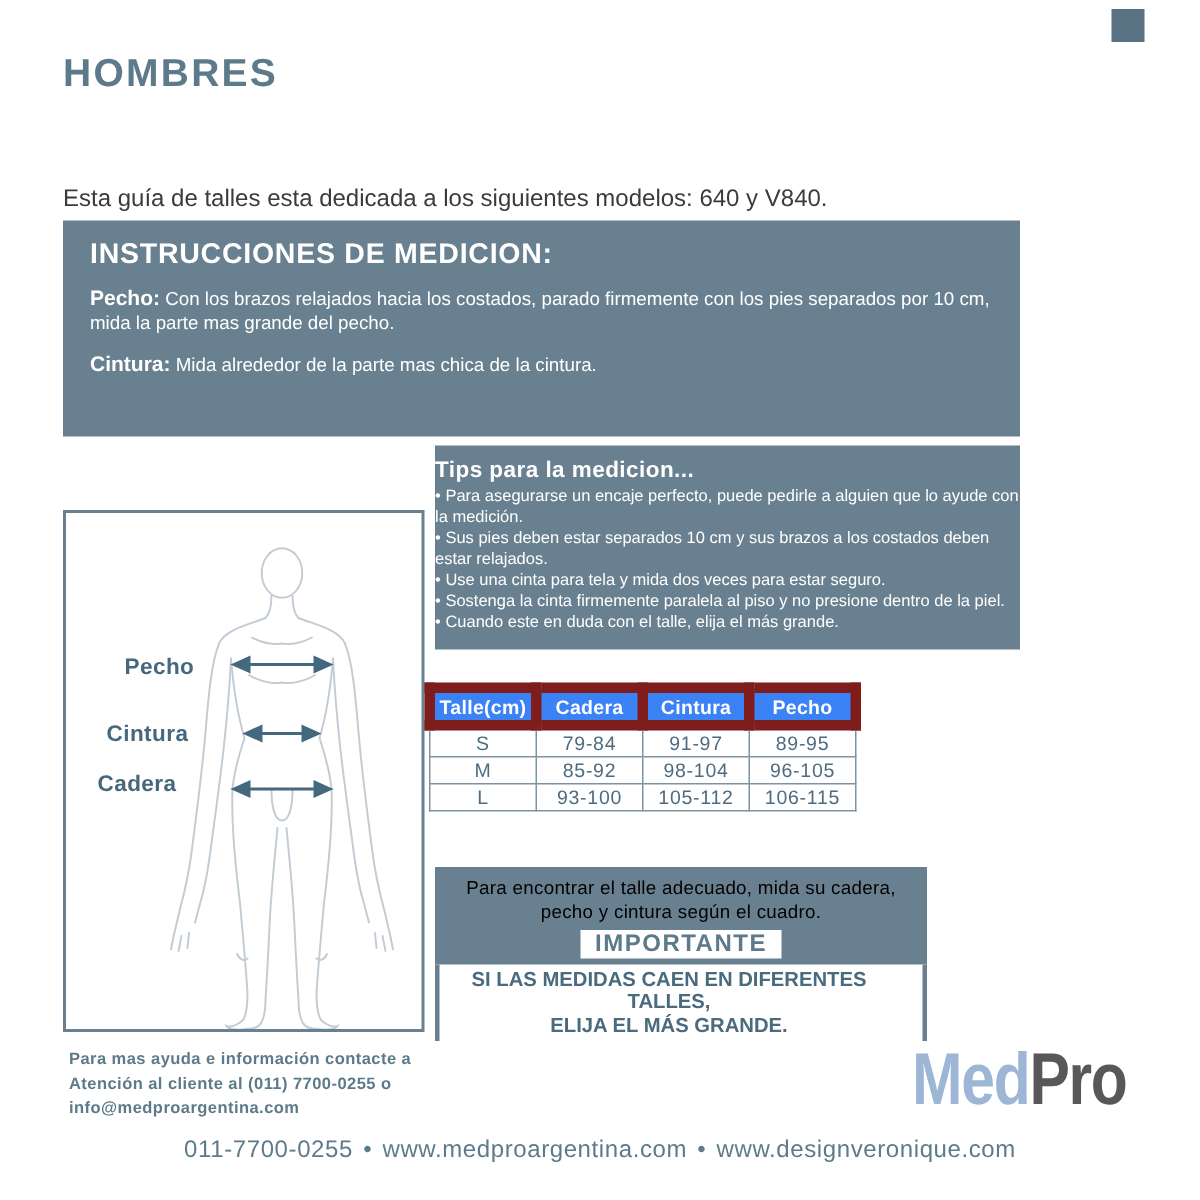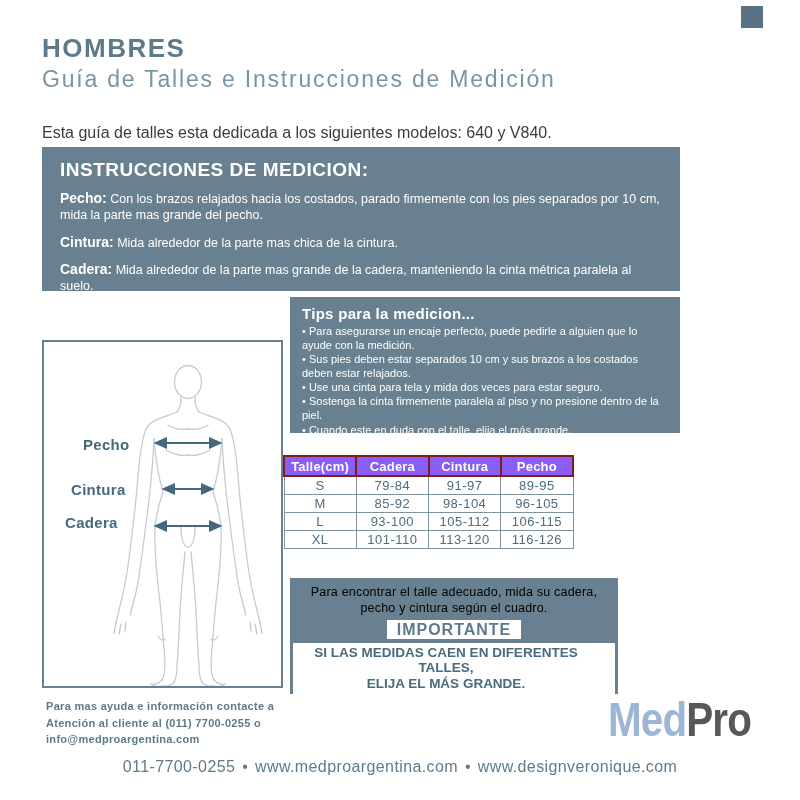--- a/index.html
+++ b/index.html
@@ -28,34 +28,34 @@
     border:2px solid #698090;box-sizing:border-box;background:#fff;
   }
   .figure-box svg{position:absolute;left:0;top:0;}
   .body-label{position:absolute;font-size:15px;font-weight:bold;color:#46687d;letter-spacing:.3px;}
   .lbl-pecho{left:39px;top:94px;}
   .lbl-cintura{left:27px;top:139px;}
   .lbl-cadera{left:21px;top:172px;}
   
   .tips{
     position:absolute;left:290px;top:297px;width:390px;height:136px;
-    background:#698090;color:#fff;box-sizing:border-box;padding:8px 12px;
+    background:#698090;color:#fff;box-sizing:border-box;padding:8px 0;
   }
   .tips h4{margin:0 0 2px 0;font-size:15px;font-weight:bold;letter-spacing:.3px;}
   .tips ul{margin:0;padding:0;list-style:none;}
   .tips li{font-size:11px;line-height:1.28;}
   .tips li:before{content:"• ";}
   
   .size-table{
     position:absolute;left:283px;top:455px;width:291px;border-collapse:collapse;
     font-size:13px;table-layout:fixed;
   }
   .size-table th{
-    background:#8b5cf6;color:#fff;font-weight:bold;height:18px;
-    border:2px solid #7f1d1d;letter-spacing:.2px;padding:0;
+    background:#3b82f6;color:#fff;font-weight:bold;height:18px;
+    border:7px solid #7f1d1d;letter-spacing:.2px;padding:0;
   }
   .size-table td{
     color:#4e6c80;text-align:center;height:17px;padding:0;
     border:1px solid #7d93a1;background:#fff;letter-spacing:.5px;
   }
   .size-table{border:1px solid #698090;}
   
   .fitnote{
     position:absolute;left:290px;top:578px;width:328px;height:112px;
     background:#698090;box-sizing:border-box;
@@ -94,29 +94,27 @@
     font-size:16px;color:#5d7b8b;letter-spacing:.4px;word-spacing:2px;
   }
 </style>
 </head>
 <body>
 
 <div class="corner-square"></div>
 
 <div class="hdr">
   <h1>HOMBRES</h1>
-  <h2>Guía de Talles e Instrucciones de Medición</h2>
 </div>
 <p class="intro">Esta guía de talles esta dedicada a los siguientes modelos: 640 y V840.</p>
 
 <div class="instr">
   <h3>INSTRUCCIONES DE MEDICION:</h3>
   <p><b>Pecho:</b> <span>Con los brazos relajados hacia los costados, parado firmemente con los pies separados por 10 cm,  mida la parte mas grande del pecho.</span></p>
   <p><b>Cintura:</b> <span>Mida alrededor de la parte mas chica de la cintura.</span></p>
-  <p><b>Cadera:</b> <span>Mida alrededor de la parte mas grande de la cadera, manteniendo la cinta métrica paralela al suelo.</span></p>
 </div>
 
 <div class="figure-box">
   <svg width="237" height="344" viewBox="0 0 237 344">
     <g fill="none" stroke="#c2ccd4" stroke-width="1.3" stroke-linecap="round">
 
       <ellipse cx="144" cy="40" rx="13.5" ry="16.5"></ellipse>
       <path d="M137,55 C137,62 136,67 133,70"></path>
       <path d="M151,55 C151,62 152,67 155,70"></path>
 
@@ -210,26 +208,20 @@
       <td>85-92</td>
       <td>98-104</td>
       <td>96-105</td>
     </tr>
     <tr>
       <td>L</td>
       <td>93-100</td>
       <td>105-112</td>
       <td>106-115</td>
     </tr>
-    <tr>
-      <td>XL</td>
-      <td>101-110</td>
-      <td>113-120</td>
-      <td>116-126</td>
-    </tr>
   </tbody>
 </table>
 
 <div class="fitnote">
   <p class="fn-intro">Para encontrar el talle adecuado, mida su cadera, pecho y cintura según el cuadro.</p>
   <div class="fn-imp-wrap">
     <span class="fn-important">IMPORTANTE</span>
   </div>
   <div class="fn-warning">
     <div>SI LAS MEDIDAS CAEN EN DIFERENTES TALLES,</div>

